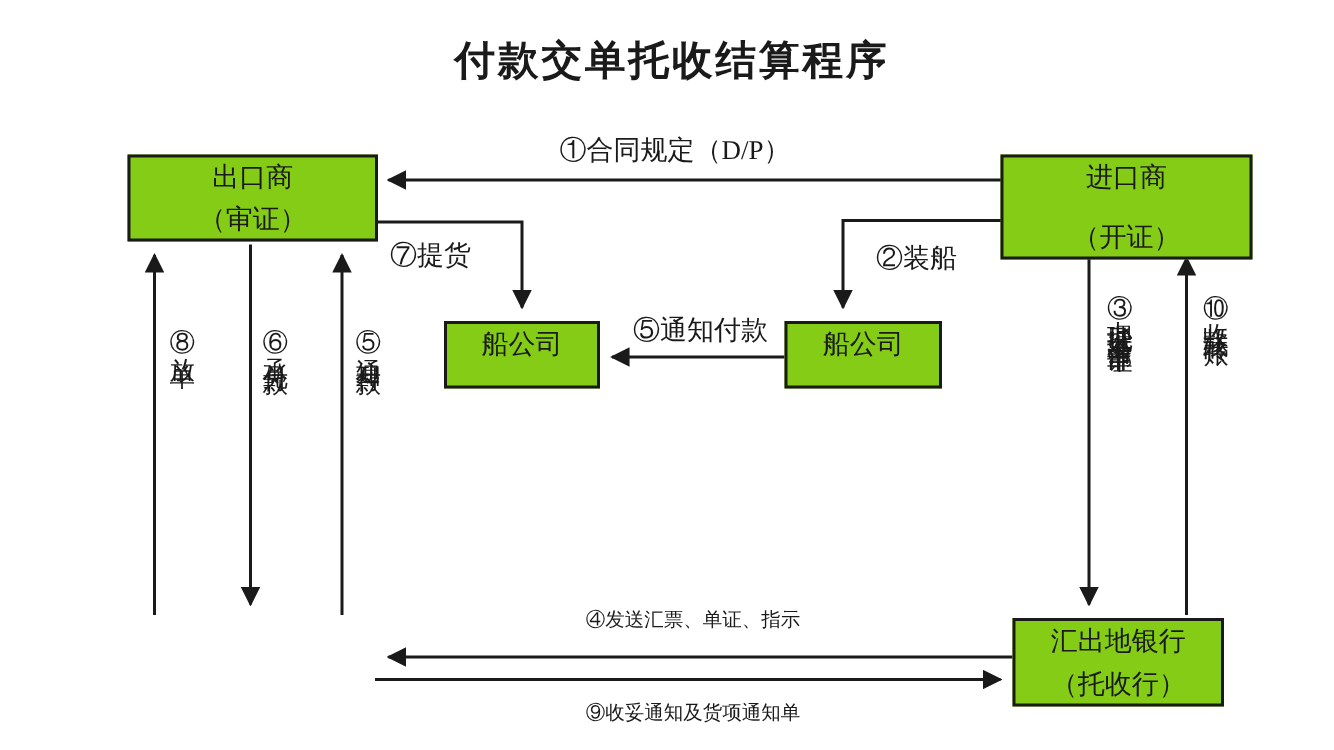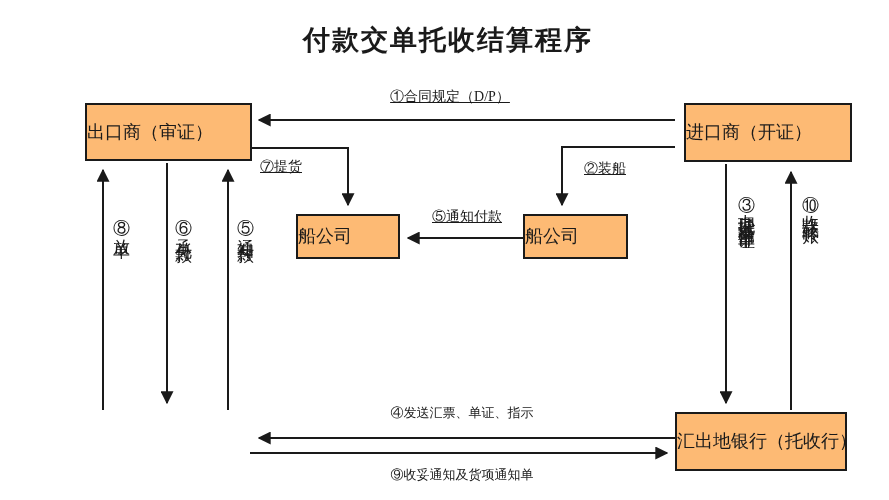--- a/index.html
+++ b/index.html
@@ -24,25 +24,25 @@
     transform: translateX(-50%);
     font-size: 27px;
     font-weight: bold;
     letter-spacing: 2px;
     white-space: nowrap;
   }
   .node {
     position: absolute;
     box-sizing: border-box;
     border: 2px solid #1a1a1a;
-    background: #fdba74;
+    background: #84cc16;
     display: flex;
-    flex-direction: row;
+    flex-direction: column;
     align-items: center;
-    justify-content: flex-start;
+    justify-content: space-between;
     font-size: 18px;
     line-height: 1.45;
     text-align: center;
     white-space: nowrap;
   }
   .edges {
     position: absolute;
     left: 0;
     top: 0;
   }
@@ -50,21 +50,21 @@
     stroke: #1a1a1a;
     stroke-width: 2;
     fill: none;
   }
   .lbl {
     position: absolute;
     font-size: 13px;
     white-space: nowrap;
     color: #1a1a1a;
   }
-  .lbl.big { font-size: 14px; text-decoration: underline; }
+  .lbl.big { font-size: 18px; }
   .hcenter { transform: translateX(-50%); }
   .vlbl {
     position: absolute;
     writing-mode: vertical-rl;
     text-orientation: upright;
     font-size: 17px;
     letter-spacing: 3px;
     color: #1a1a1a;
     white-space: nowrap;
   }
@@ -94,35 +94,35 @@
     <path d="M250,453 H667" marker-end="url(#ah)"></path>
   </svg>
 
   <div class="title">付款交单托收结算程序</div>
 
   <div class="node" style="left:85px;top:103px;width:167px;height:58px">
     <div>出口商</div>
     <div>（审证）</div>
   </div>
 
-  <div class="node" style="left:684px;top:103px;width:168px;height:59px">
+  <div class="node" style="left:667px;top:103px;width:168px;height:70px">
     <div>进口商</div>
     <div>（开证）</div>
   </div>
 
   <div class="node" style="left:296px;top:214px;width:104px;height:45px">
     <div>船公司</div>
   </div>
 
   <div class="node" style="left:523px;top:214px;width:105px;height:45px">
     <div>船公司</div>
   </div>
 
 
-  <div class="node" style="left:675px;top:412px;width:172px;height:59px">
+  <div class="node" style="left:675px;top:412px;width:141px;height:59px">
     <div>汇出地银行</div>
     <div>（托收行）</div>
   </div>
 
   <div class="lbl big hcenter" style="left:450px;top:88px">①合同规定（D/P）</div>
   <div class="lbl big" style="left:260px;top:158px">⑦提货</div>
   <div class="lbl big" style="left:584px;top:160px">②装船</div>
   <div class="lbl big hcenter" style="left:467px;top:208px">⑤通知付款</div>
   <div class="lbl hcenter" style="left:462px;top:404px">④发送汇票、单证、指示</div>
   <div class="lbl hcenter" style="left:462px;top:466px">⑨收妥通知及货项通知单</div>

